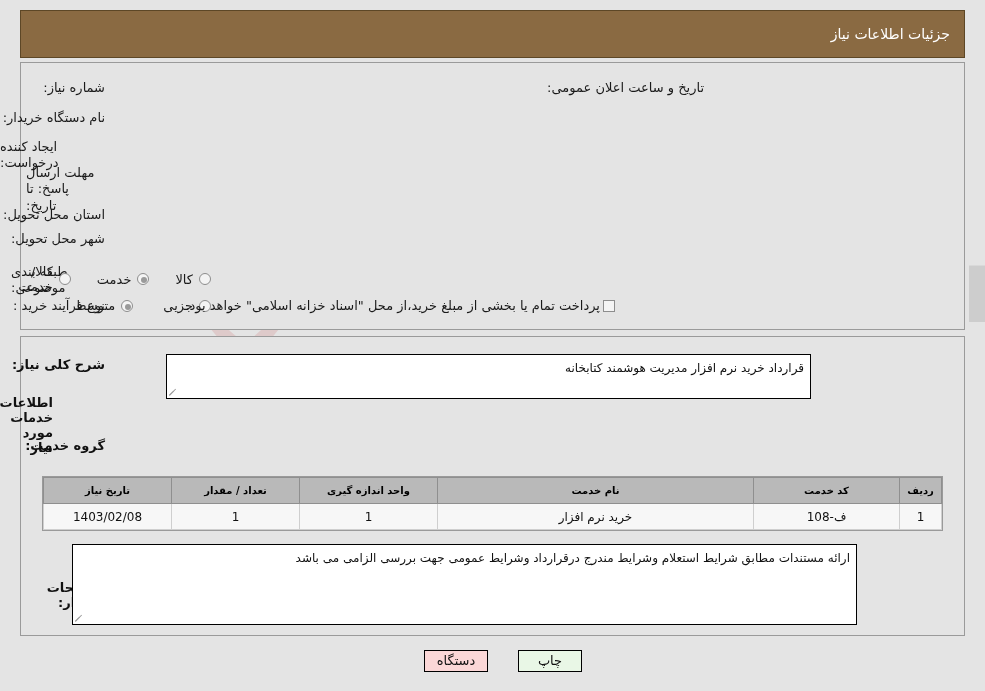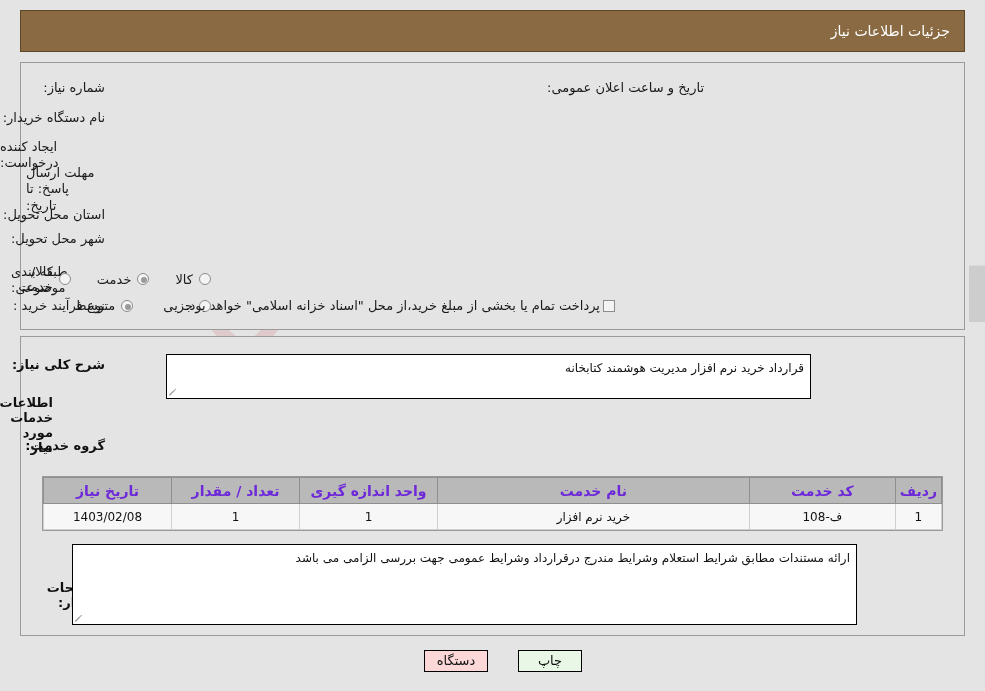--- a/index.html
+++ b/index.html
@@ -24,21 +24,21 @@
     width: 985px; height: 260px;
     pointer-events: none;
     z-index: 1;
   }
   #watermark svg { display: block; }
 
   
   .header-bar {
     position: absolute;
     left: 20px; top: 10px;
-    width: 945px; height: 42px;
+    width: 945px; height: 48px;
     background: #8a6a42;
     border: 1px solid #5d4726;
     color: #ffffff;
     font-size: 14px;
     display: flex;
     align-items: center;
     justify-content: flex-start;
     padding-inline-start: 14px;
     z-index: 3;
   }
@@ -159,26 +159,26 @@
     left: 42px; top: 476px;
     width: 901px;
     border: 1px solid #9a9a9a;
     background: #fff;
     z-index: 4;
   }
   table { border-collapse: collapse; width: 100%; font-size: 12px; }
   thead th {
     background: #b9b9b9;
     border: 1px solid #8f8f8f;
-    color: #6d28d9;
+    color: #000000;
     font-weight: bold;
     height: 26px;
     padding: 2px 4px;
     text-align: center;
-    font-size: 14px;
+    font-size: 10px;
   }
   tbody td {
     background: #f7f7f7;
     border: 1px solid #cfcfcf;
     height: 26px;
     padding: 2px 6px;
     text-align: center;
     color: #111;
     font-size: 12px;
   }

